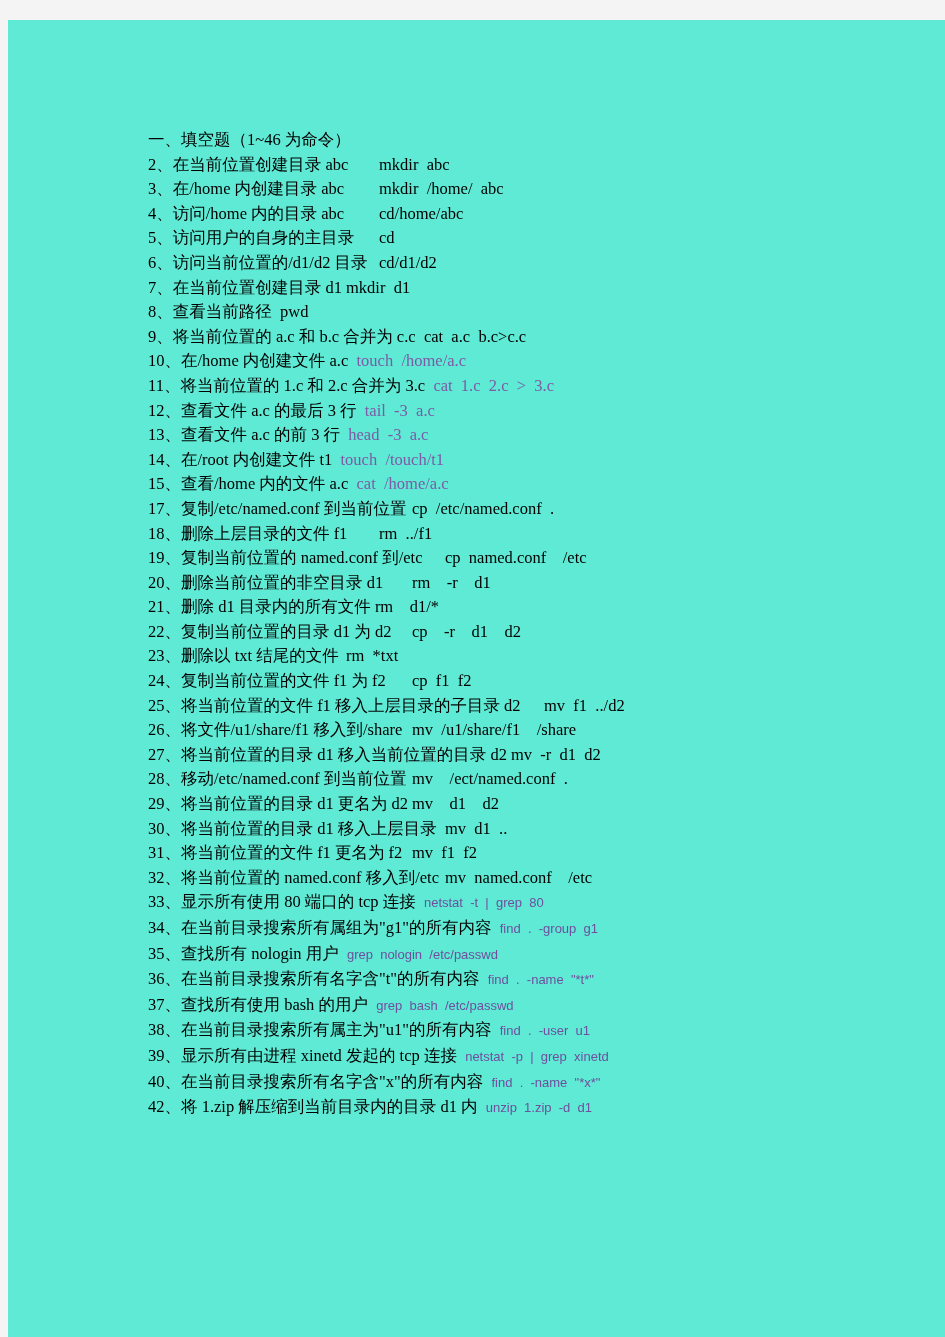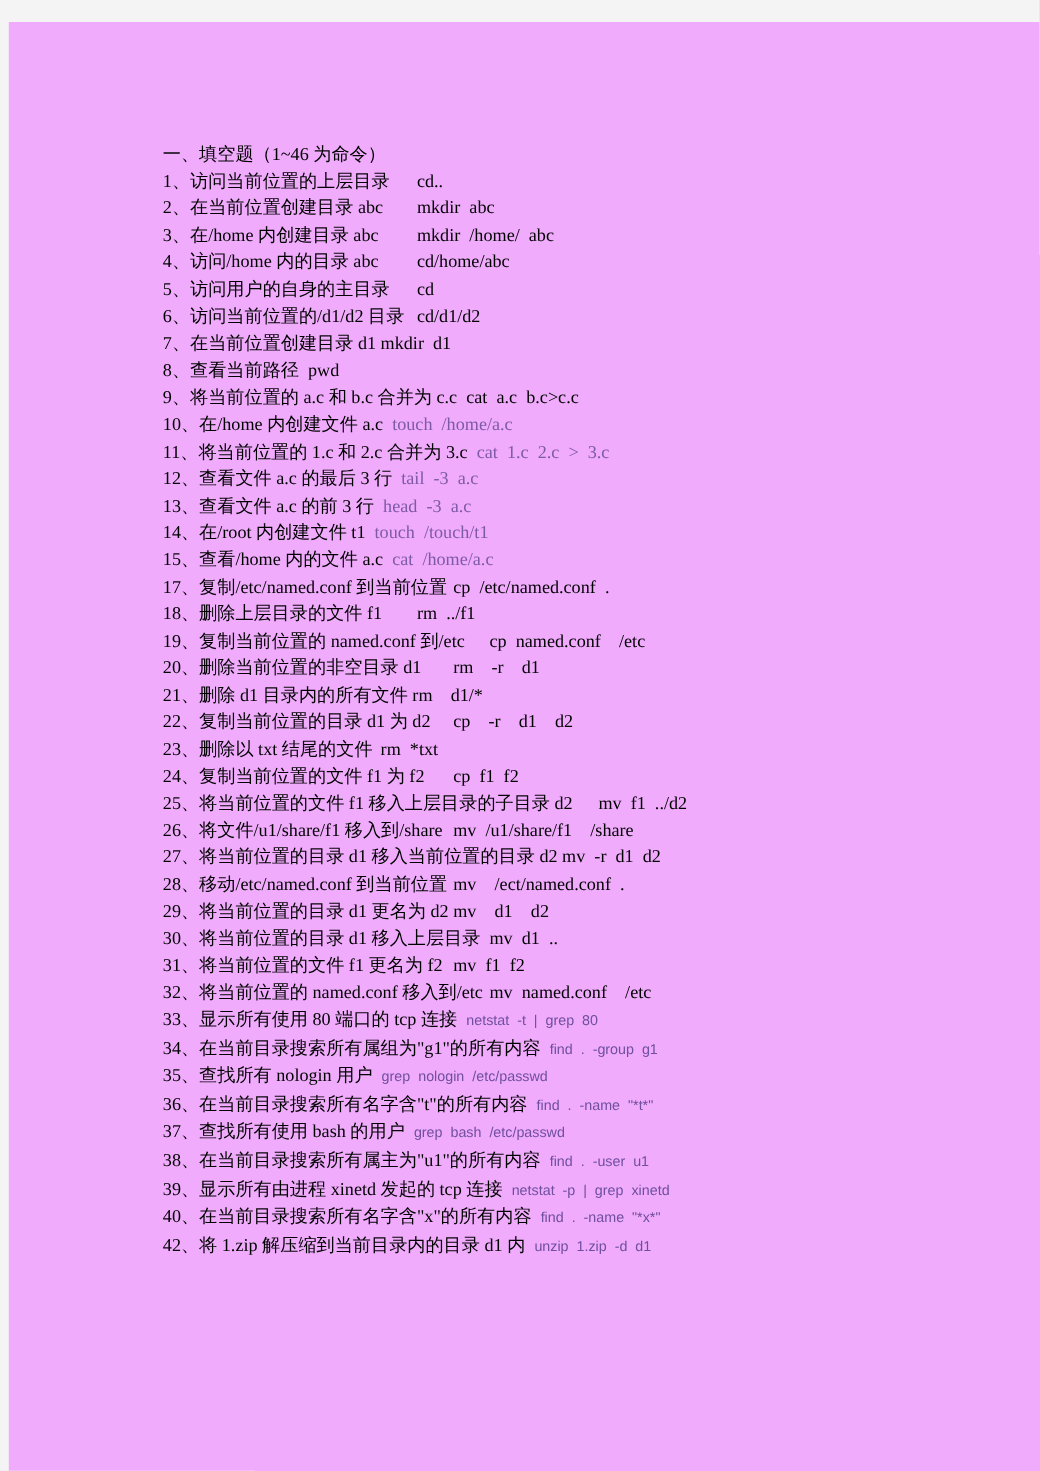--- a/index.html
+++ b/index.html
@@ -14,21 +14,21 @@
     font-family: "Liberation Serif", "DejaVu Serif", serif;
   }
 
   
   #page-sheet {
     position: absolute;
     left: 8px;
     top: 20px;
     width: 937px;
     height: 1317px;
-    background: #f0abfc;
+    background: #5eead4;
   }
 
   #doc-body {
     position: absolute;
     left: 140px;
     top: 108px;
     width: 790px;
   }
 
   .doc-line {
@@ -70,21 +70,20 @@
     font-size: 13px;
   }
 </style>
 </head>
 <body>
 
 <div id="page-sheet">
   <div id="doc-body">
     <div class="doc-line heading">一、填空题（1~46 为命令）</div>
     <div id="item-list">
-        <div class="doc-line"><span>1、</span><span class="prompt">访问当前位置的上层目录</span><span>	</span><span class="cmd-black">cd..</span></div>
         <div class="doc-line"><span>2、</span><span class="prompt">在当前位置创建目录 abc</span><span>	</span><span class="cmd-black">mkdir  abc</span></div>
         <div class="doc-line"><span>3、</span><span class="prompt">在/home 内创建目录 abc</span><span>	</span><span class="cmd-black">mkdir  /home/  abc</span></div>
         <div class="doc-line"><span>4、</span><span class="prompt">访问/home 内的目录 abc</span><span>	</span><span class="cmd-black">cd/home/abc</span></div>
         <div class="doc-line"><span>5、</span><span class="prompt">访问用户的自身的主目录</span><span>	</span><span class="cmd-black">cd</span></div>
         <div class="doc-line"><span>6、</span><span class="prompt">访问当前位置的/d1/d2 目录</span><span>	</span><span class="cmd-black">cd/d1/d2</span></div>
         <div class="doc-line"><span>7、</span><span class="prompt">在当前位置创建目录 d1</span><span>	</span><span class="cmd-black">mkdir  d1</span></div>
         <div class="doc-line"><span>8、</span><span class="prompt">查看当前路径</span><span>  </span><span class="cmd-black">pwd</span></div>
         <div class="doc-line"><span>9、</span><span class="prompt">将当前位置的 a.c 和 b.c 合并为 c.c</span><span>  </span><span class="cmd-black">cat  a.c  b.c&gt;c.c</span></div>
         <div class="doc-line"><span>10、</span><span class="prompt">在/home 内创建文件 a.c</span><span>  </span><span class="cmd-violet">touch  /home/a.c</span></div>
         <div class="doc-line"><span>11、</span><span class="prompt">将当前位置的 1.c 和 2.c 合并为 3.c</span><span>  </span><span class="cmd-violet">cat  1.c  2.c  &gt;  3.c</span></div>

